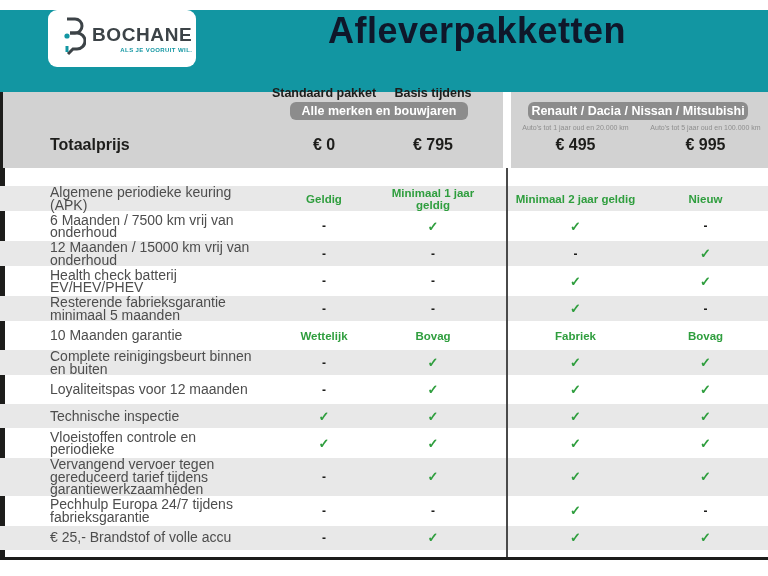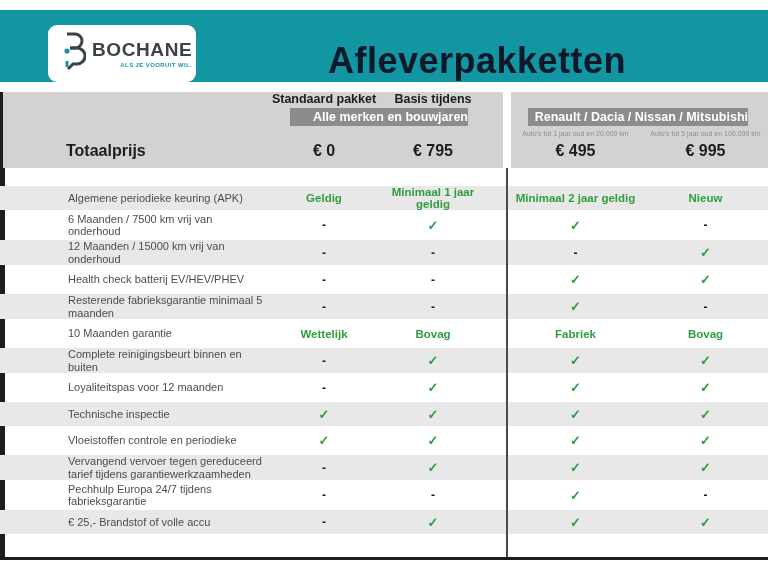--- a/index.html
+++ b/index.html
@@ -1,62 +1,62 @@
 <!DOCTYPE html>
 <html style="--teal: #1296a2; --green: #2f9e3e; --header-gray: #d2d2d2; --band-gray: #8c8c8c; --row-gray: #e8e8e8; --line-dark: #1d1d1b;"><head>
 <meta charset="utf-8">
 <style>
   html,body{margin:0;padding:0;background:#fff;}
   .page{position:relative;width:768px;height:576px;background:#ffffff;overflow:hidden;
         font-family:"Liberation Sans",sans-serif;}
 
   
-  .topbar{position:absolute;left:0;top:10px;width:768px;height:72px;background:var(--teal,#1296a2);
-          display:flex;align-items:flex-end;}
+  .topbar{position:absolute;left:0;top:10px;width:768px;height:82px;background:var(--teal,#1296a2);
+          display:flex;align-items:flex-start;}
   .logo-box{margin-left:48px;width:148px;height:57px;background:#fff;border-radius:9px;
             display:flex;align-items:center;box-sizing:border-box;padding-left:12px;}
   .logo-icon{flex:0 0 auto;margin-right:6px;}
   .logo-textwrap{display:flex;flex-direction:column;align-items:flex-end;}
   .brand{font-size:19px;font-weight:700;color:#3c4347;letter-spacing:.6px;line-height:20px;}
   .tagline{font-size:6px;font-weight:700;color:var(--teal,#1296a2);letter-spacing:.4px;margin-top:2px;}
   .page-title{flex:1;text-align:center;color:#0f172a;font-size:36px;font-weight:700;
               letter-spacing:.5px;margin:0 10px 0 0;}
 
   
   .left-border{position:absolute;left:0;top:92px;width:5px;height:466px;background:#1d1d1b;z-index:0;}
   .bottom-line{position:absolute;left:0;top:557px;width:768px;height:3px;background:#1d1d1b;z-index:4;}
   .vdivider{position:absolute;left:506px;top:168px;width:2px;height:389px;background:#4a4a4a;z-index:3;}
 
   
   .hbg-left{position:absolute;left:3px;top:92px;width:500px;height:76px;background:var(--header-gray,#d2d2d2);z-index:1;}
   .hbg-right{position:absolute;left:511px;top:92px;width:257px;height:76px;background:var(--header-gray,#d2d2d2);z-index:1;}
 
   
-  .hgrid{position:absolute;left:0;top:86px;width:626px;height:76px;z-index:2;
+  .hgrid{position:absolute;left:0;top:80px;width:626px;height:76px;z-index:2;
          display:grid;grid-template-columns:270px 108px 110px 20px 135px 125px;
          grid-template-rows:22px 19px 13px 22px;}
   .colname{font-size:12.5px;font-weight:700;color:#1d1d1b;text-align:center;align-self:center;padding-top:4px;}
   .cn1{grid-column:2;grid-row:1}.cn2{grid-column:3;grid-row:1}.cn3{grid-column:5;grid-row:1}.cn4{grid-column:6;grid-row:1}
   .band{grid-row:2;background:var(--band-gray,#8c8c8c);color:#fff;font-size:12.5px;font-weight:700;
-        text-align:right;line-height:18px;height:18px;margin:0 20px;}
+        text-align:center;line-height:18px;height:18px;margin:0 20px;border-radius:6px;}
   .band-left{grid-column:2/4;}
   .band-right{grid-column:5/7;}
   .cond{grid-row:3;font-size:7px;color:#8e8e8e;text-align:center;padding-top:3px;}
   .cond1{grid-column:5}.cond2{grid-column:6}
   .total-label{grid-column:1;grid-row:4;font-size:16px;font-weight:700;color:#1d1d1b;
-               align-self:center;padding-left:50px;margin-left:16px;}
+               align-self:center;padding-left:50px;}
   .price{grid-row:4;font-size:16px;font-weight:700;color:#1d1d1b;text-align:center;align-self:center;}
   .p1{grid-column:2}.p2{grid-column:3}.p3{grid-column:5}.p4{grid-column:6}
 
   
   .tbody{position:absolute;left:0;top:186px;width:768px;z-index:2;}
   .trow{display:grid;grid-template-columns:270px 108px 110px 20px 135px 125px;
         min-height:24px;align-items:center;margin-bottom:2.5px;}
   .trow.stripe{background:var(--row-gray,#e8e8e8);}
-  .tlabel{grid-column:1;padding-left:68px;font-size:11px;color:#4d4d4d;line-height:12.5px;padding-right:6px;}
+  .tlabel{grid-column:1;padding-left:50px;font-size:14px;color:#4d4d4d;line-height:12.5px;padding-right:6px;}
   .cell{text-align:center;}
   .c0{grid-column:2}.c1{grid-column:3}.c2{grid-column:5}.c3{grid-column:6}
   .cell.check{color:var(--green,#2f9e3e);font-size:13px;font-weight:600;}
   .cell.dash{color:#1d1d1b;font-size:12px;font-weight:700;}
   .cell.textval{color:var(--green,#2f9e3e);font-size:11.5px;font-weight:700;}
 </style>
 </head>
 <body>
 
 <div class="page">

